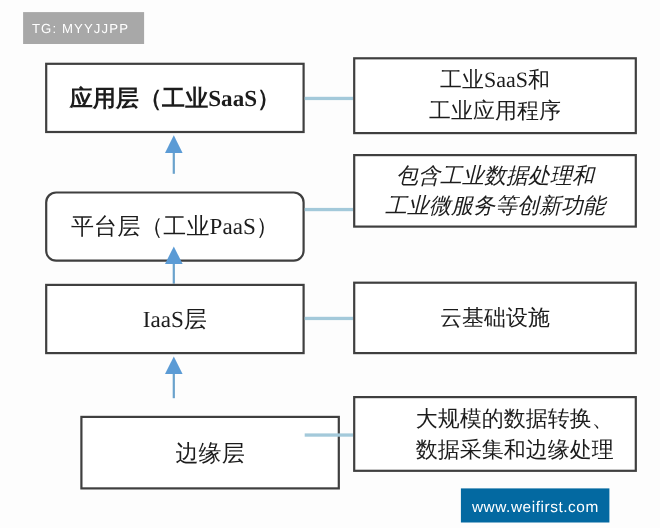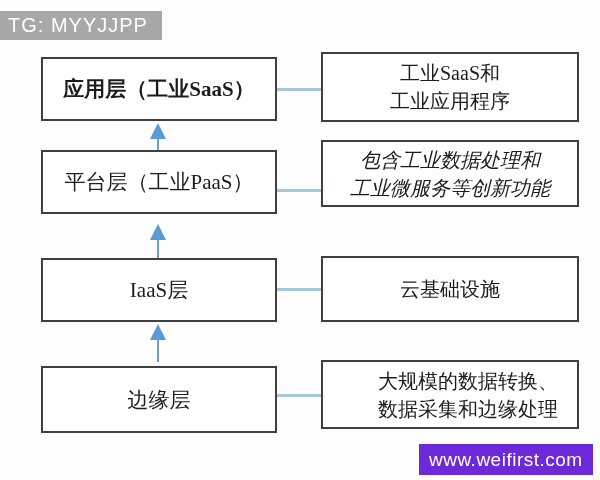--- a/index.html
+++ b/index.html
@@ -3,48 +3,48 @@
 <meta charset="utf-8">
 <style>
   html,body{margin:0;padding:0;}
   body{
     width:600px;height:480px;position:relative;overflow:hidden;
     background:#fdfdfd;
     font-family:"Liberation Sans","DejaVu Sans",sans-serif;
   }
   
   .badge{
-    position:absolute;left:0;top:11px;height:29px;
+    position:absolute;left:21px;top:11px;height:29px;
     background:#a8a8a8;color:#ffffff;
     display:flex;align-items:center;
     padding:0 14px 0 8px;
-    font-size:20px;letter-spacing:1px;
+    font-size:12px;letter-spacing:1px;
   }
   
   .watermark{
     position:absolute;left:419px;top:444px;height:31px;
-    background:#6d28d9;color:#ffffff;
+    background:#0369a1;color:#ffffff;
     display:flex;align-items:center;
     padding:0 10px;
-    font-size:19px;letter-spacing:0.5px;
+    font-size:14px;letter-spacing:0.5px;
   }
   
   .box{
     position:absolute;background:#ffffff;
     border:2px solid #3f3f3f;box-sizing:border-box;
     display:flex;align-items:center;justify-content:center;text-align:center;
     font-family:"Liberation Serif","DejaVu Serif",serif;
     color:#1c1c1c;
   }
   .box-left{left:41px;width:236px;font-size:21px;}
   .box-right{left:321px;width:258px;font-size:20px;line-height:1.4;white-space:pre-line;}
   .bl1{top:57px;height:64px;font-weight:bold;}
-  .bl2{top:150px;height:64px;}
+  .bl2{top:174px;height:64px;border-radius:10px;}
   .bl3{top:258px;height:64px;}
-  .bl4{top:366px;height:67px;}
+  .bl4{top:378px;height:67px;margin-left:32px;}
   .br1{top:52px;height:70px;}
   .br2{top:140px;height:67px;font-style:italic;}
   .br3{top:256px;height:66px;}
   .br4{top:360px;height:69px;padding-left:36px;}
   
   .connector{
     position:absolute;left:277px;width:44px;height:3px;background:#a3c9da;
   }
   .c1{top:88px;}
   .c2{top:189px;}

